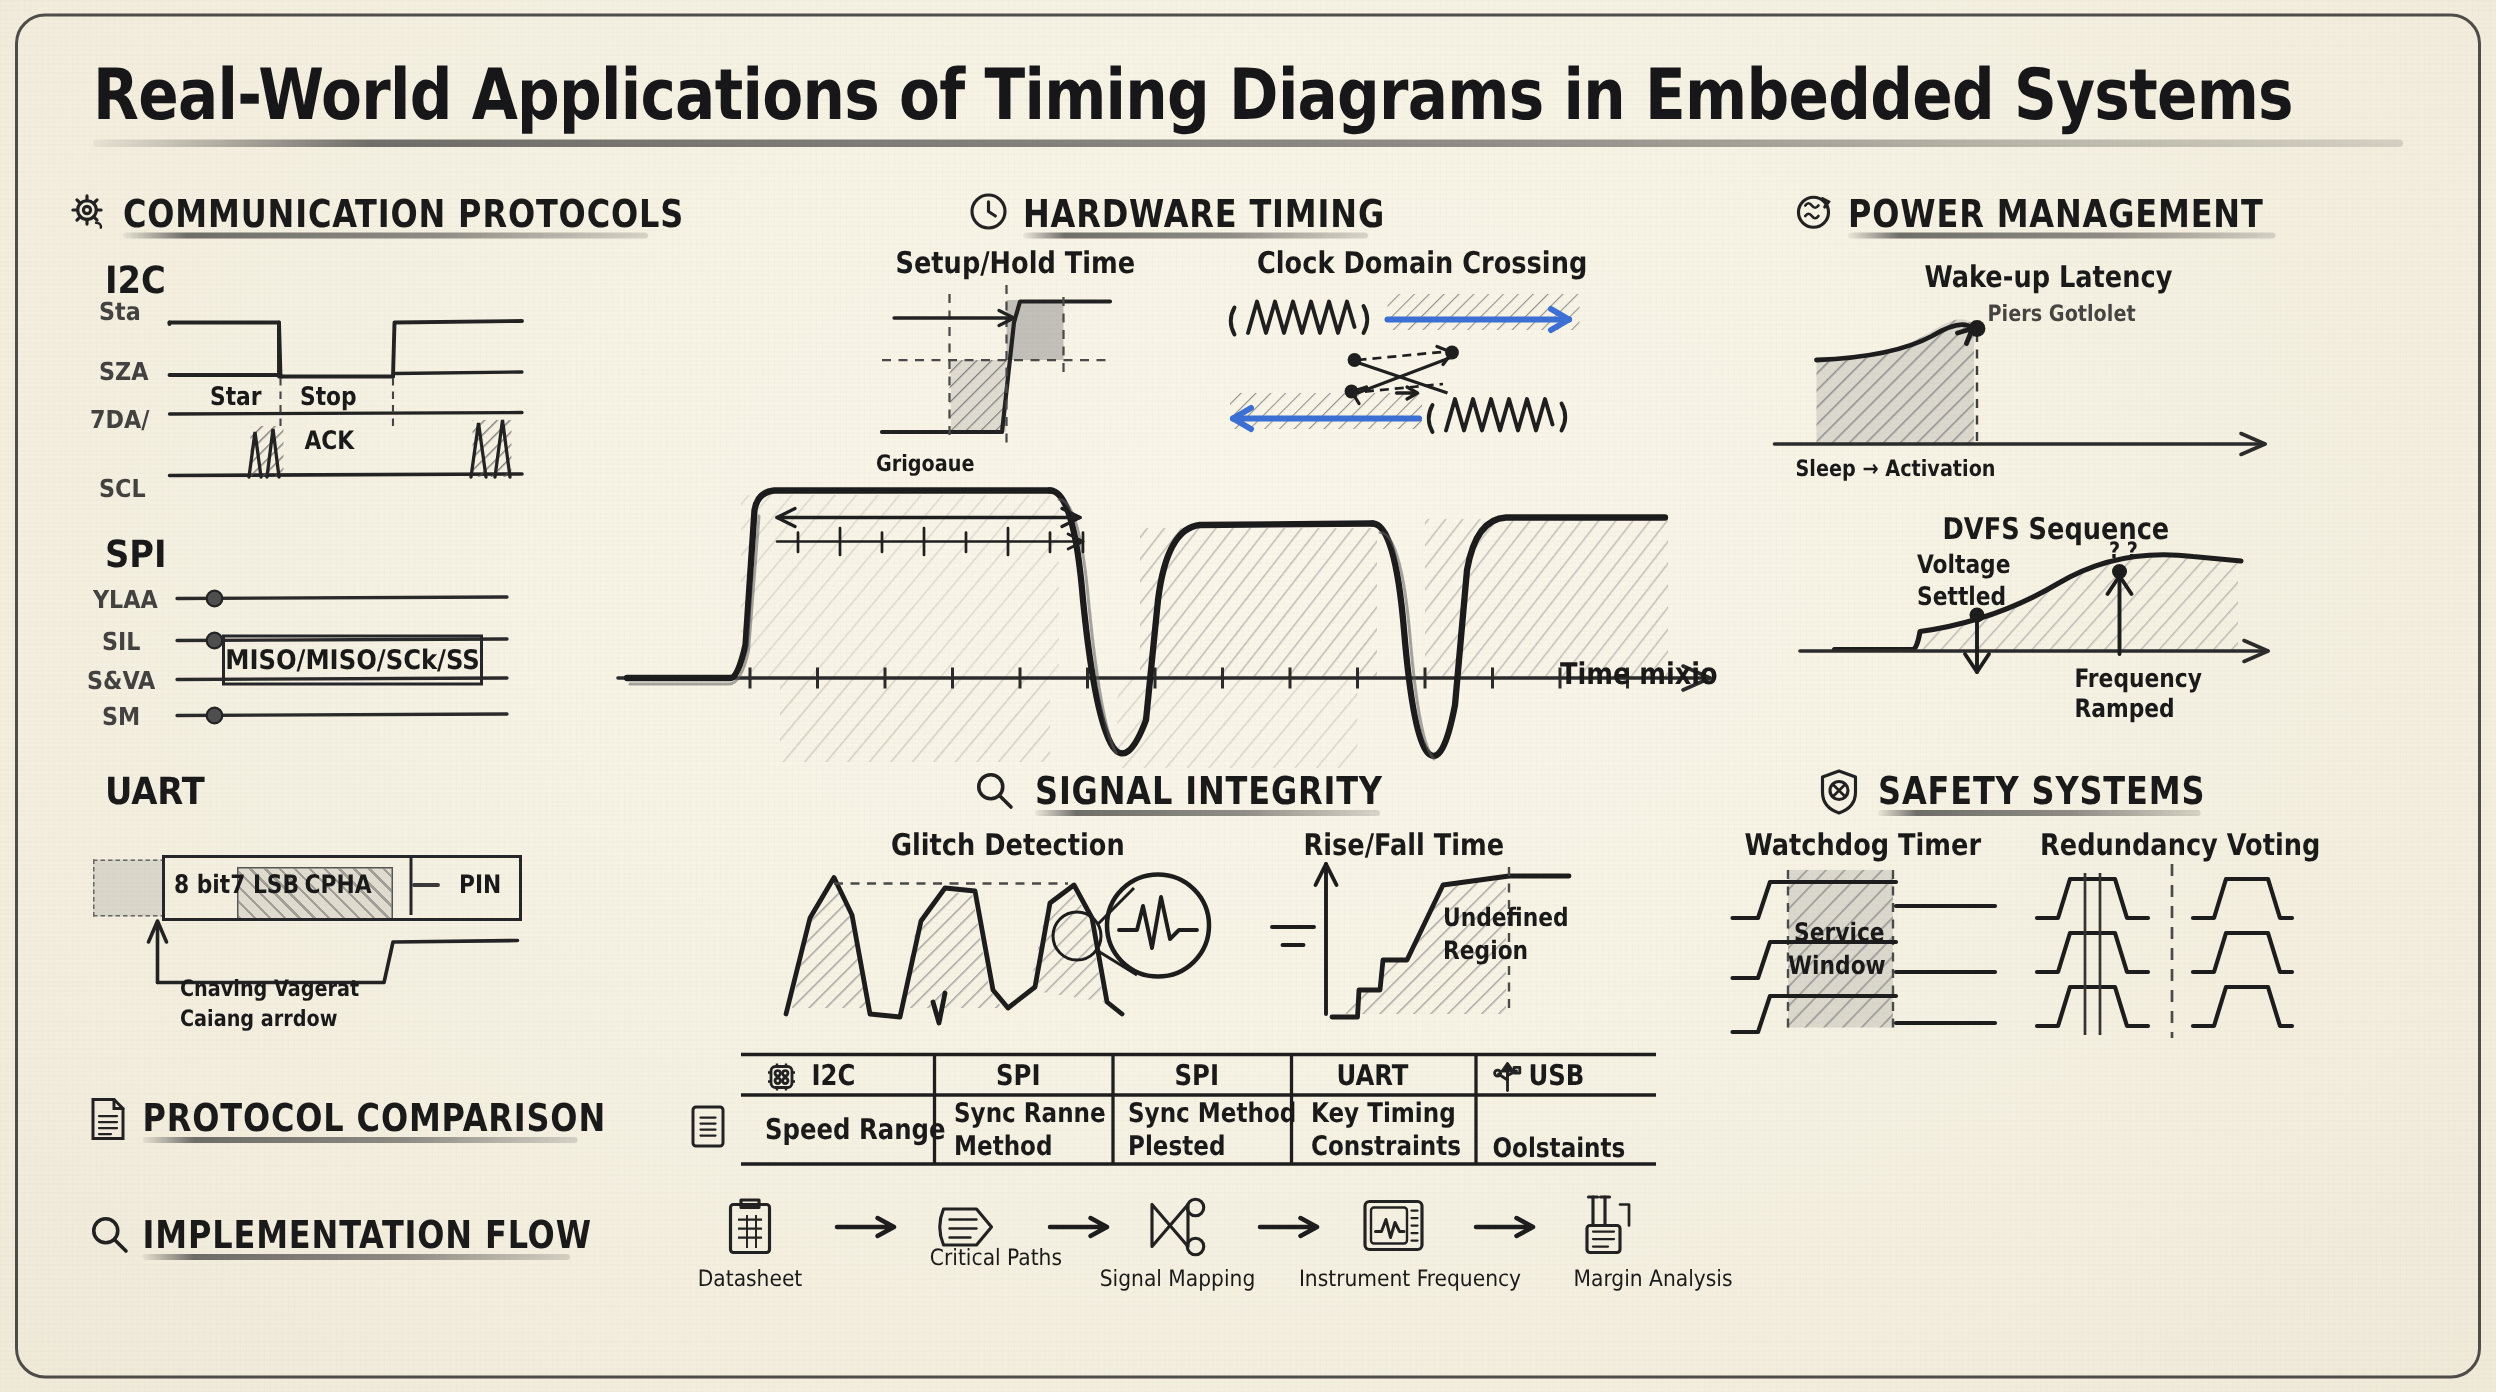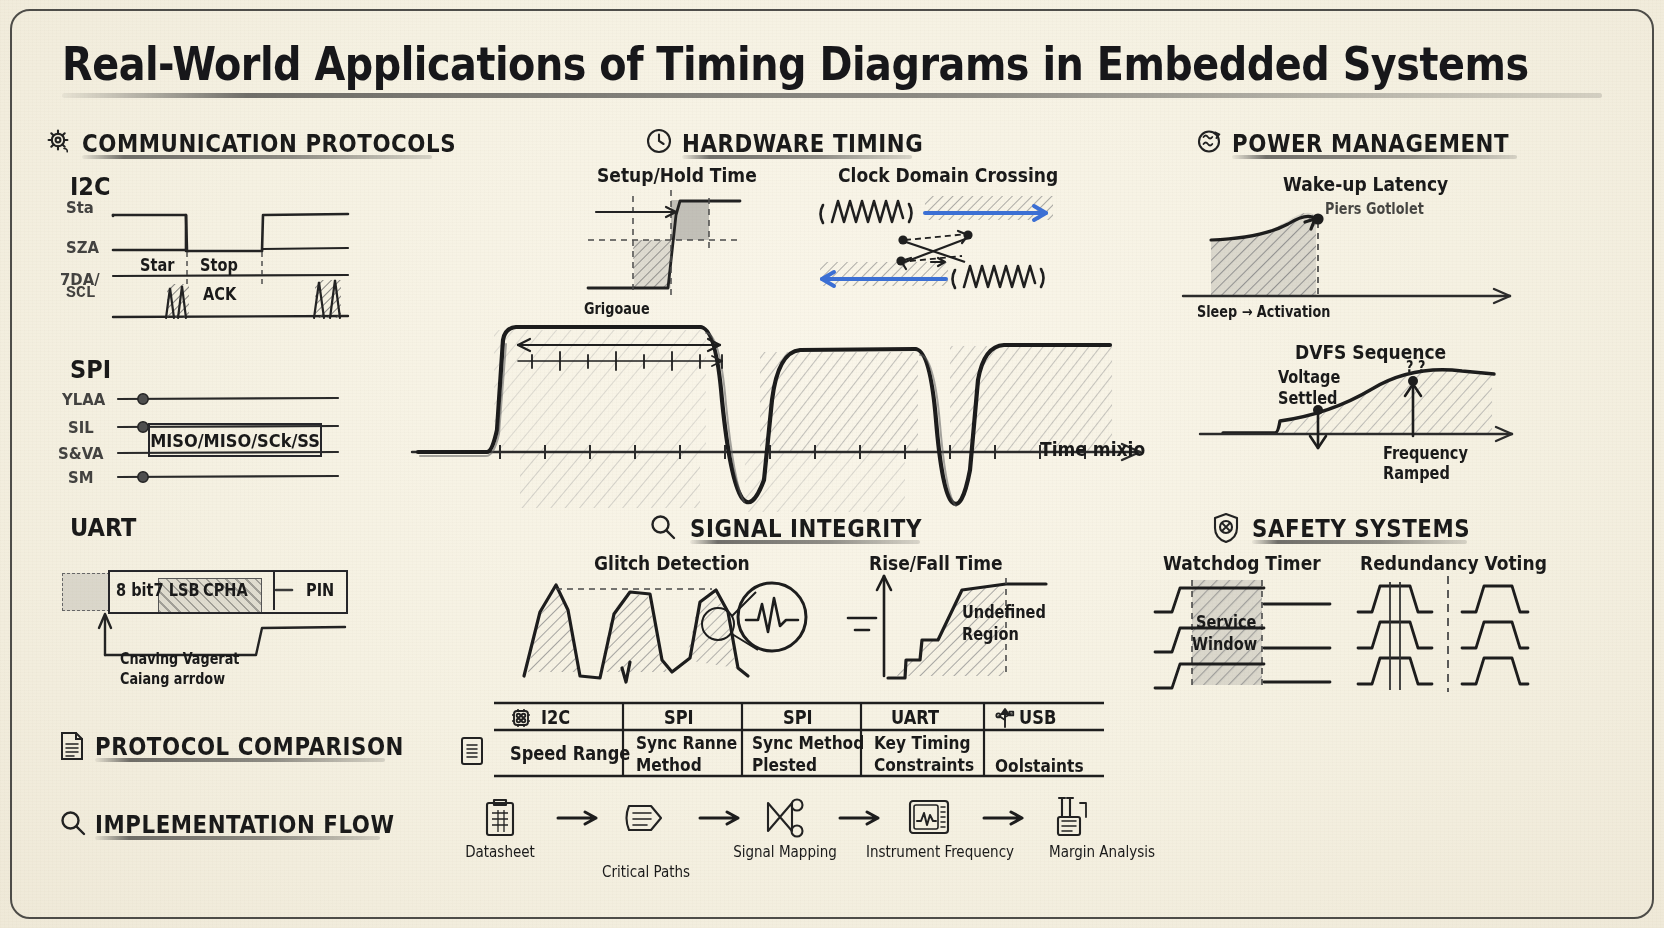--- a/index.html
+++ b/index.html
@@ -123,21 +123,21 @@
   </svg>
 </div>
 <div class="sec-head" style="left:82px;top:128px;">COMMUNICATION PROTOCOLS</div>
 <div class="underline" style="left:82px;top:155px;width:350px;"></div>
 
 <div class="proto-name" style="left:70px;top:172px;">I2C</div>
 
 <div class="sig-lbl" style="left:66px;top:198px;">Sta</div>
 <div class="sig-lbl" style="left:66px;top:238px;">SZA</div>
 <div class="sig-lbl" style="left:60px;top:270px;">7DA/</div>
-<div class="sig-lbl" style="left:66px;top:283px;font-family:Liberation Mono, monospace;">SCL</div>
+<div class="sig-lbl" style="left:66px;top:316px;">SCL</div>
 
 <svg class="layer">
   <g stroke="#232323" fill="none" stroke-width="2.6" stroke-linecap="round" stroke-linejoin="round">
 
     <path d="M113 215 L186 215 L187 251 L188 251"></path>
     <path d="M113 215 L113 216"></path>
     <path d="M186 215 L186 251 L262 251"></path>
     <path d="M262 251 L263 215 L348 214"></path>
 
     <path d="M113 250 L186 250"></path>
@@ -688,16 +688,16 @@
 <svg class="layer">
   <g stroke="#1d1d1d" fill="none" stroke-width="3" stroke-linecap="round" stroke-linejoin="round">
     <path d="M558 818 L596 818 M596 818 L585 812 M596 818 L585 824"></path>
     <path d="M700 818 L738 818 M738 818 L727 812 M738 818 L727 824"></path>
     <path d="M840 818 L878 818 M878 818 L867 812 M878 818 L867 824"></path>
     <path d="M984 818 L1022 818 M1022 818 L1011 812 M1022 818 L1011 824"></path>
   </g>
 </svg>
 
 <div class="flow-lbl" style="left:440px;top:843px;width:120px;">Datasheet</div>
-<div class="flow-lbl" style="left:584px;top:863px;width:124px;">Critical Paths</div>
+<div class="flow-lbl" style="left:584px;top:829px;width:124px;text-align:right;">Critical Paths</div>
 <div class="flow-lbl" style="left:722px;top:843px;width:126px;">Signal Mapping</div>
 <div class="flow-lbl" style="left:858px;top:843px;width:164px;">Instrument Frequency</div>
 <div class="flow-lbl" style="left:1028px;top:843px;width:148px;">Margin Analysis</div>
 
 </body></html>

